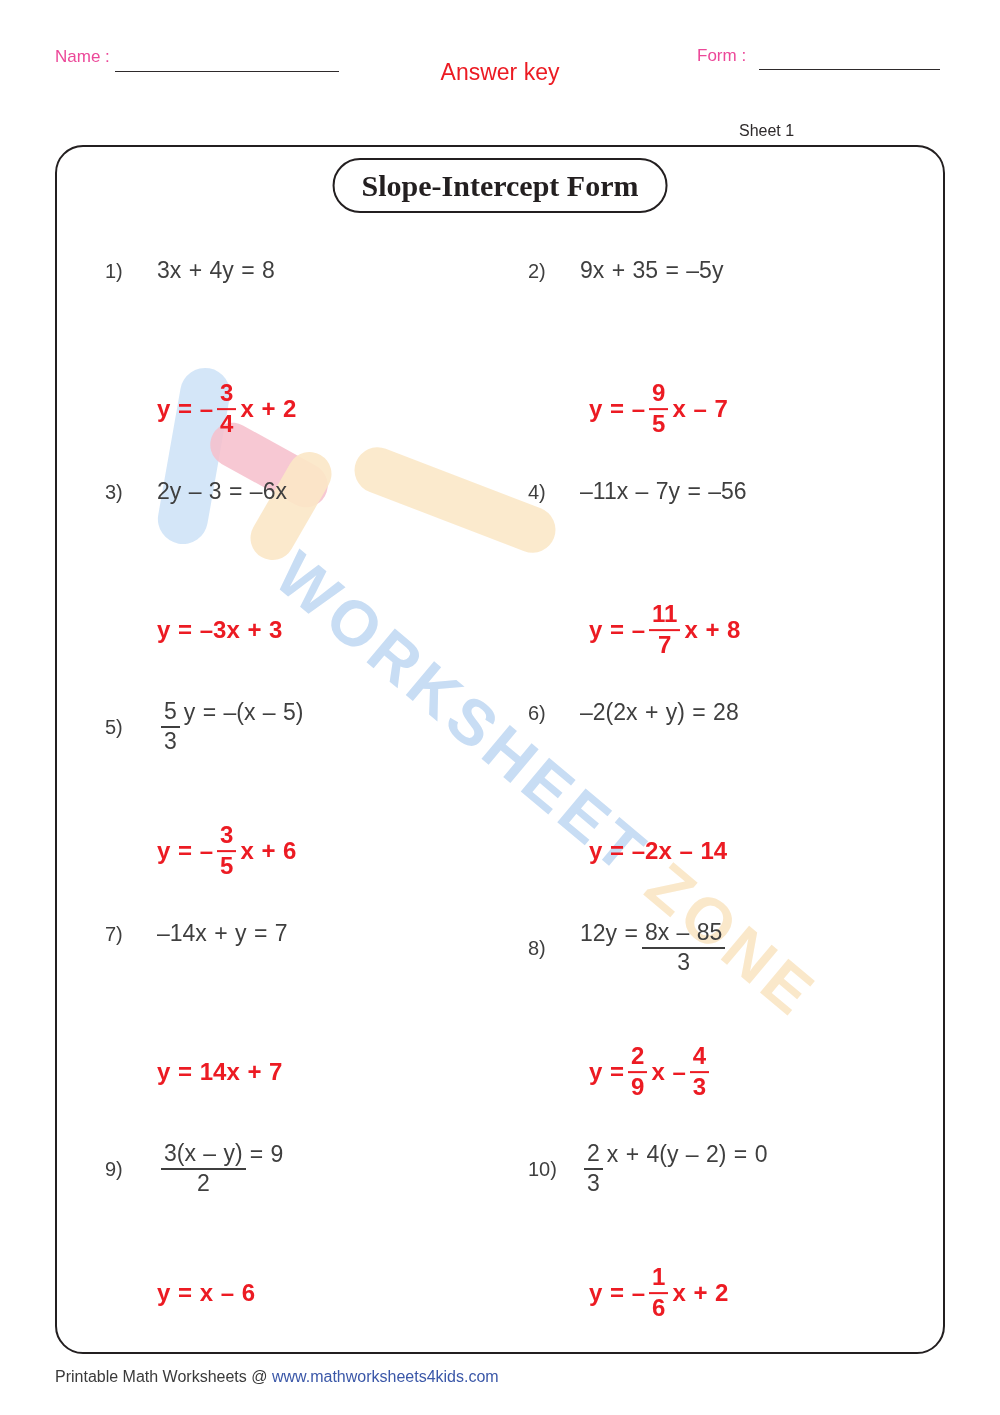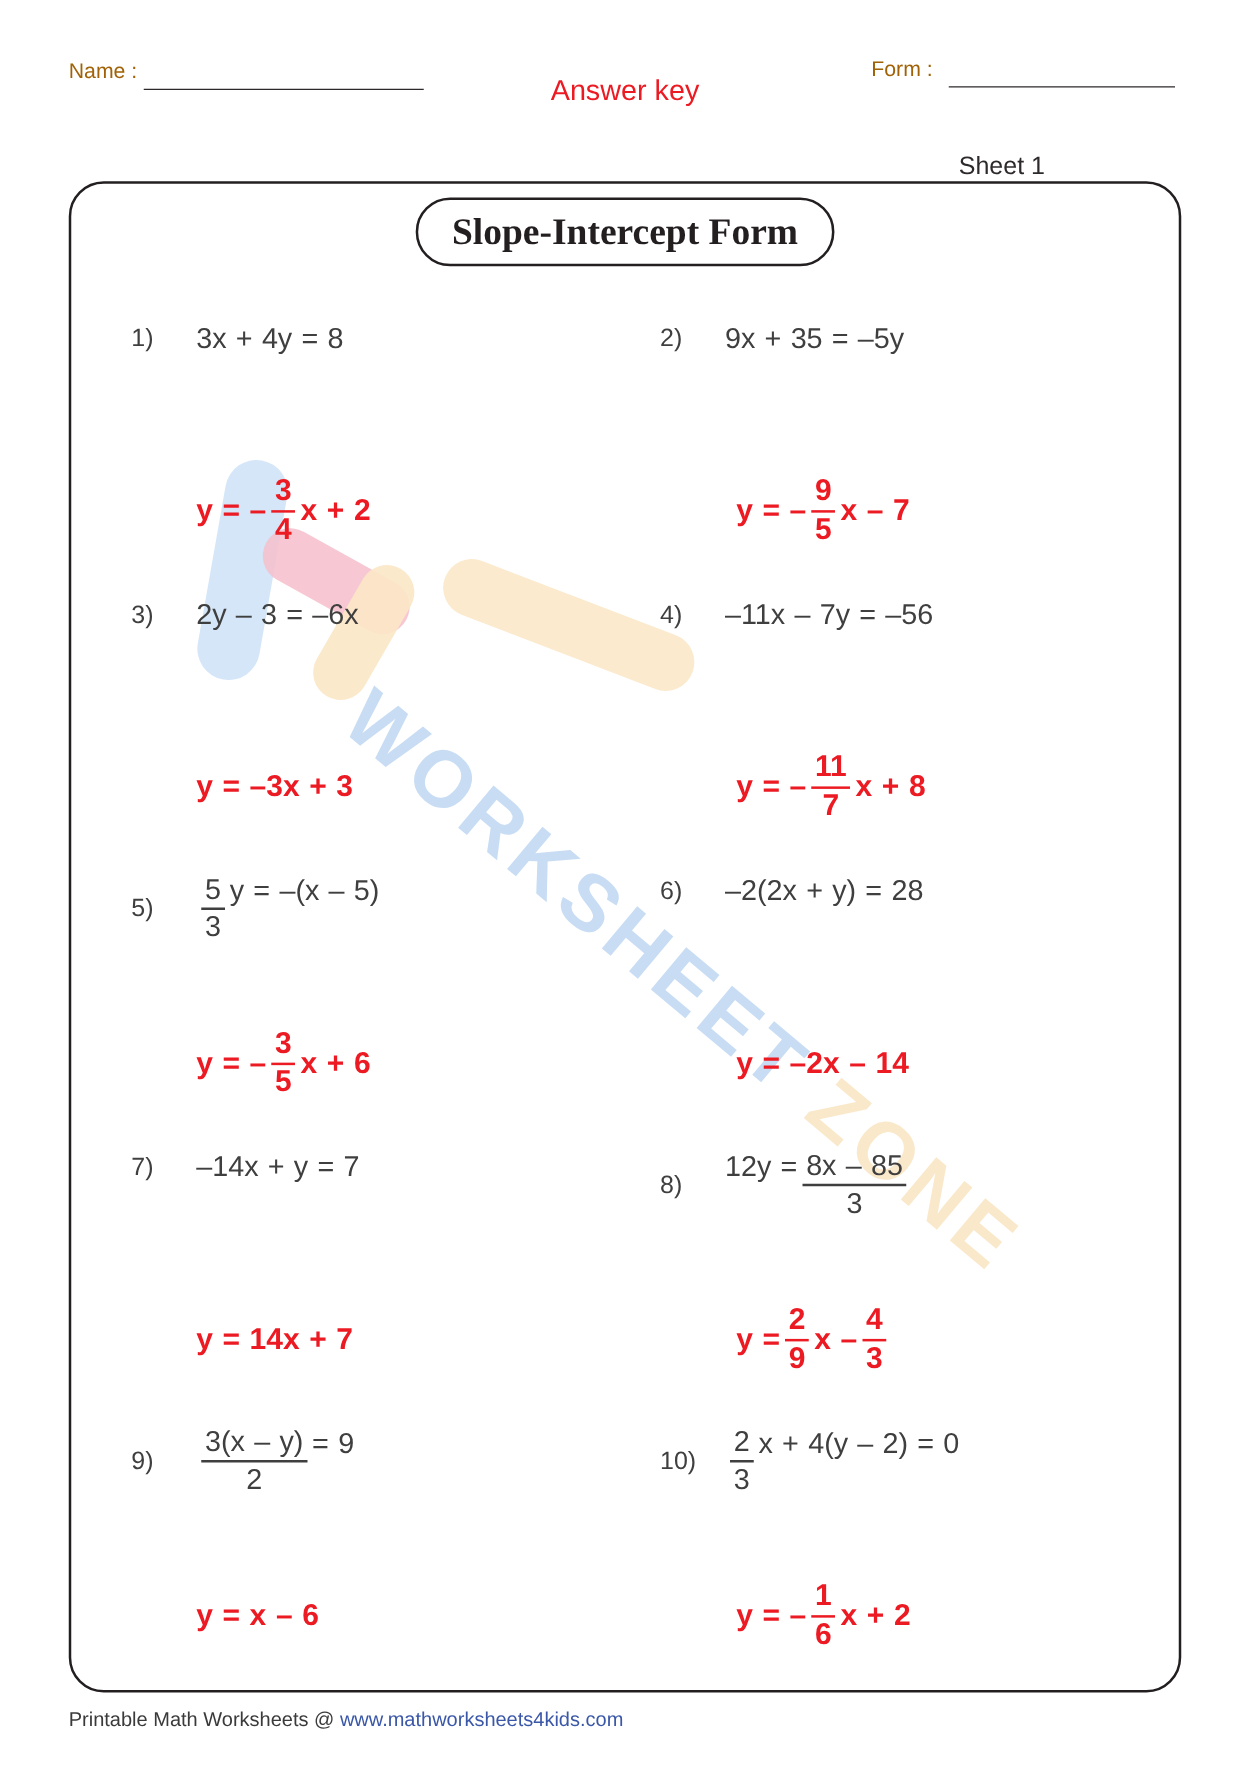--- a/index.html
+++ b/index.html
@@ -2,38 +2,38 @@
 <html style="--red: #EC1B23; --ink: #231F20; --text: #3F3F3F; --link: #3A57A8; --wm-blue: #C8DDF4; --wm-cream: #FAE8CA;"><head>
 <meta charset="utf-8">
 <style>
   html,body{margin:0;padding:0;}
   body{
     width:1000px;height:1415px;position:relative;background:#ffffff;
     font-family:"Liberation Sans",sans-serif;color:var(--text,#3f3f3f);
     overflow:hidden;
   }
   
-  .hdr-label{position:absolute;font-size:17px;color:#a16207;}
+  .hdr-label{position:absolute;font-size:17px;color:#ec4899;}
   #name-label{left:55px;top:47px;}
   #score-label{left:697px;top:46px;}
   .write-line{position:absolute;border-bottom:1.6px solid #2e2a2b;height:0;}
   #name-line{left:115px;top:71px;width:224px;}
   #score-line{left:759px;top:69px;width:181px;}
   #answer-key{
     position:absolute;left:0;right:0;top:59px;text-align:center;
     font-size:23px;font-weight:normal;color:var(--red,#ec1b23);
   }
   
   #title-pill{
     position:absolute;left:50%;top:118px;transform:translateX(-50%);
     background:#fff;border:2.5px solid var(--ink,#231f20);border-radius:30px;
     padding:0 27px;line-height:51px;z-index:3;white-space:nowrap;
     font-family:"Liberation Serif",serif;font-weight:bold;font-size:30px;color:var(--ink,#231f20);margin-top:40px;
   }
-  #sheet-label{position:absolute;left:767px;top:122px;font-size:20px;color:#2e2a2b;}
+  #sheet-label{position:absolute;left:739px;top:122px;font-size:16px;color:#2e2a2b;}
   
   #content-box{
     position:absolute;left:55px;top:145px;width:886px;height:1205px;
     border:2px solid var(--ink,#231f20);border-radius:28px;overflow:hidden;background:#fff;
   }
   
   .wm-shape{position:absolute;z-index:0;}
   #wm-blue-stroke{left:112px;top:220px;width:50px;height:178px;border-radius:26px;background:#cfe3f7;transform:rotate(10deg);opacity:.9;}
   #wm-pink-stroke{left:148px;top:296px;width:128px;height:44px;border-radius:22px;background:#f6becb;transform:rotate(29deg);opacity:.85;}
   #wm-yellow-stroke-1{left:212px;top:300px;width:44px;height:118px;border-radius:22px;background:#fbe7c6;transform:rotate(30deg);opacity:.9;}

